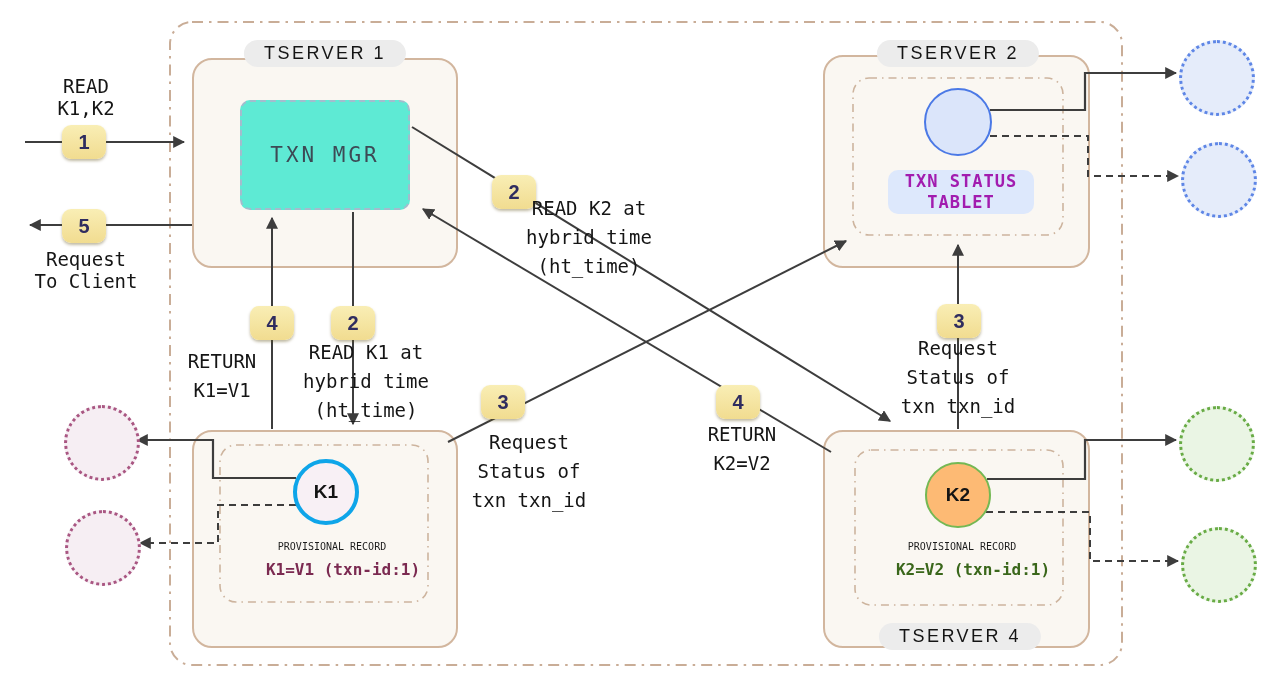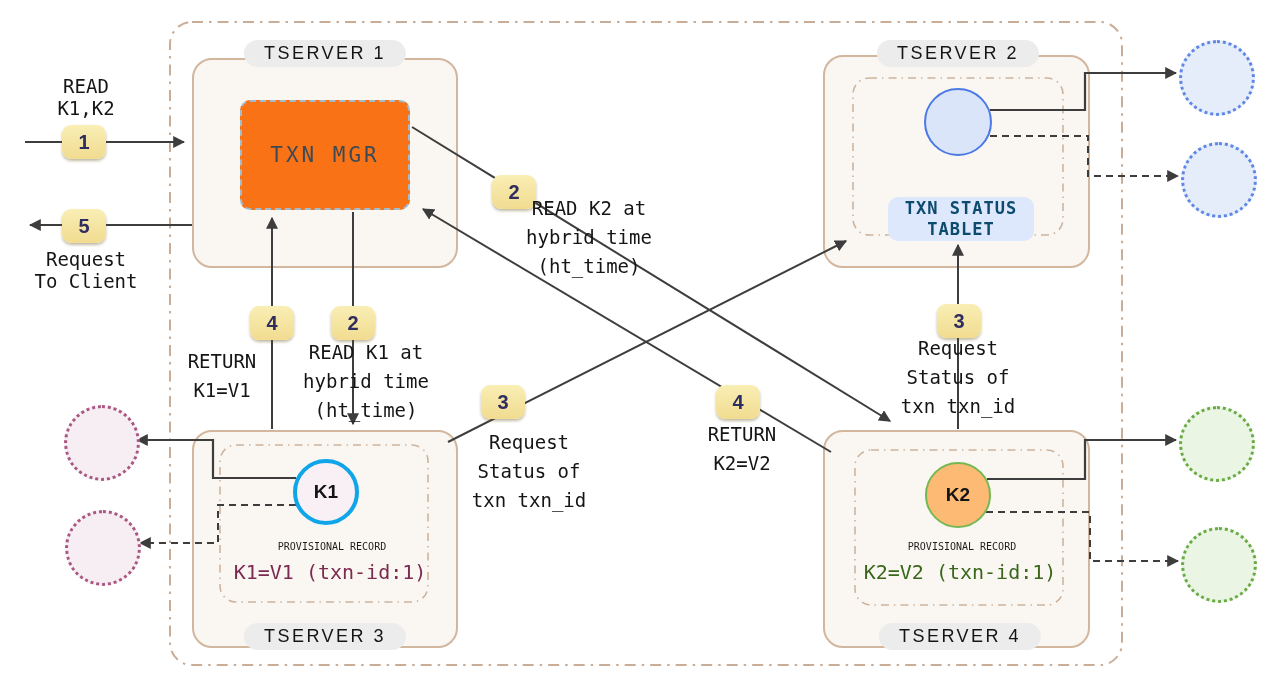--- a/index.html
+++ b/index.html
@@ -3,39 +3,39 @@
 <meta charset="utf-8">
 <style>
   html,body { margin:0; padding:0; background:#ffffff; }
   .canvas { position:relative; width:1280px; height:696px; background:#ffffff; overflow:hidden;
             font-family:"DejaVu Sans Mono",monospace; }
   .wires { position:absolute; left:0; top:0; width:1280px; height:696px; z-index:2; pointer-events:none; }
   .tserver { position:absolute; background:#faf7f2; border:2px solid #d2b69e; border-radius:20px; z-index:1; box-sizing:border-box; }
   .pill { position:absolute; height:27px; padding:0 20px; background:#ececec; border-radius:14px;
           display:flex; align-items:center; justify-content:center; transform:translateX(-50%);
           font-family:"Liberation Sans",sans-serif; font-size:18px; letter-spacing:2.5px; color:#141414; z-index:4; white-space:nowrap; }
-  .txnmgr { position:absolute; border:2px dashed #a3bccd; background:#f97316; border-radius:10px;
+  .txnmgr { position:absolute; border:2px dashed #a3bccd; background:#5eead4; border-radius:10px;
             display:flex; align-items:center; justify-content:center; z-index:1; box-sizing:border-box;
             font-size:21px; letter-spacing:3px; color:#3d4a55;text-align:center; }
   .kcircle { position:absolute; width:66px; height:66px; border-radius:50%; display:flex; align-items:center; justify-content:center;
              font-family:"Liberation Sans",sans-serif; font-weight:700; font-size:19px; color:#141414; z-index:3; box-sizing:border-box; }
   .statuscircle { position:absolute; width:68px; height:68px; border-radius:50%; background:#dbe5fa; border:2px solid #4b79e6; z-index:3; box-sizing:border-box; }
   .tablet-label { position:absolute; background:#dde8fc; border-radius:10px; display:flex; align-items:center; justify-content:center;
-                  font-weight:700; font-size:17px; letter-spacing:1px; color:#0c4a6e; line-height:21px;
-                  white-space:pre-line; text-align:center; z-index:3;margin-top:27px; }
+                  font-weight:700; font-size:17px; letter-spacing:1px; color:#a21caf; line-height:21px;
+                  white-space:pre-line; text-align:center; z-index:3; }
   .dotted { position:absolute; width:70px; height:70px; border-radius:50%; border:3px dotted; z-index:2; box-sizing:content-box; }
   .badge { position:absolute; width:44px; height:34px; border-radius:9px;
            background:linear-gradient(180deg,#f9eeb5,#f1dc90); box-shadow:0 2px 3px rgba(100,85,30,.4);
            display:flex; align-items:center; justify-content:center;
            font-family:"Liberation Sans",sans-serif; font-weight:700; font-size:20px; color:#2f2c5f; z-index:5; }
   .lbl { position:absolute; white-space:pre-line; text-align:center; transform:translateX(-50%);
          font-size:19px; line-height:29px; color:#151515; z-index:5; }
   .lbl.strong { font-weight:400; line-height:22px; }
   .rec-title { position:absolute; transform:translateX(-50%); font-size:10px; color:#1c1c1c; z-index:3; white-space:nowrap; }
-  .rec-value { position:absolute; transform:translateX(-50%); font-weight:400; font-size:20px; z-index:3; white-space:nowrap; }
+  .rec-value { position:absolute; transform:translateX(-50%); font-weight:700; font-size:16px; z-index:3; white-space:nowrap;margin-left:13px; }
 </style>
 </head>
 <body>
 
 <div class="canvas">
 
   <svg class="wires" viewBox="0 0 1280 696">
     <defs>
       <marker id="arrow" viewBox="0 0 10 10" refX="9" refY="5" markerWidth="12" markerHeight="12" markerUnits="userSpaceOnUse" orient="auto-start-reverse">
         <path d="M0 0 L10 5 L0 10 z" fill="#3d3d3d"></path>
@@ -71,21 +71,20 @@
   <div class="pill" style="left:325px;top:40px">TSERVER 1</div>
   <div class="txnmgr" style="left:240px;top:100px;width:170px;height:110px">TXN MGR</div>
 
   <div class="tserver" style="left:823px;top:55px;width:267px;height:213px"></div>
   <div class="pill" style="left:958px;top:40px">TSERVER 2</div>
   <div class="statuscircle" style="left:924px;top:88px"></div>
   <div class="tablet-label" style="left:888px;top:170px;width:146px;height:44px">TXN STATUS
 TABLET</div>
 
   <div class="tserver" style="left:192px;top:430px;width:266px;height:218px"></div>
-  <div class="pill" style="left:325px;top:623px">TSERVER 3</div>
   <div class="kcircle" style="left:293px;top:459px;background:#f8f0f5;border:4px solid #0ea5e9">K1</div>
   <div class="rec-title" style="left:332px;top:541px">PROVISIONAL RECORD</div>
   <div class="rec-value" style="left:330px;top:560px;color:#7b2a51">K1=V1 (txn-id:1)</div>
 
   <div class="tserver" style="left:823px;top:430px;width:267px;height:218px"></div>
   <div class="pill" style="left:960px;top:623px">TSERVER 4</div>
   <div class="kcircle" style="left:925px;top:462px;background:#fdba74;border:2px solid #74b853">K2</div>
   <div class="rec-title" style="left:962px;top:541px">PROVISIONAL RECORD</div>
   <div class="rec-value" style="left:960px;top:560px;color:#3a671b">K2=V2 (txn-id:1)</div>
 

